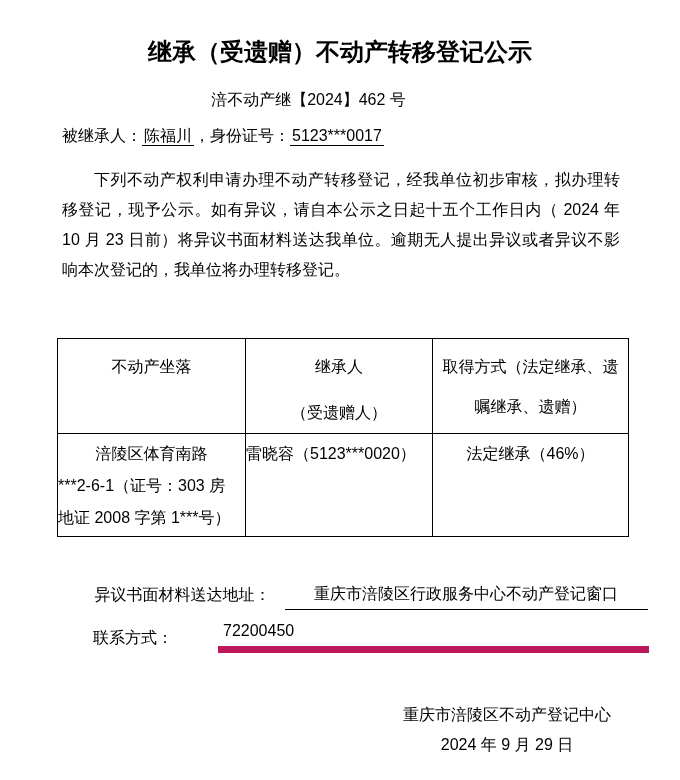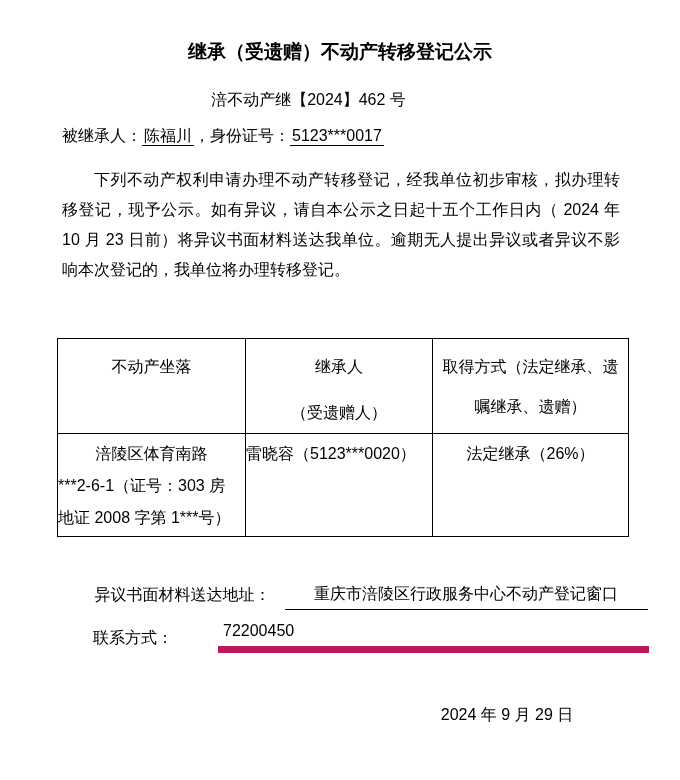--- a/index.html
+++ b/index.html
@@ -9,21 +9,21 @@
     background: #ffffff;
     color: #000000;
     font-family: "Liberation Sans", "DejaVu Sans", sans-serif;
     font-size: 16px;
     overflow: hidden;
   }
   .page { width: 680px; height: 780px; position: relative; }
 
   .title {
     margin: 40px 0 0 0;
-    font-size: 19px;
+    font-size: 24px;
     font-weight: bold;
     text-align: center;
     line-height: 24px;
   }
   .doc-number {
     margin-top: 21px;
     padding-right: 63px;
     text-align: center;
     line-height: 30px;
   }
@@ -137,32 +137,33 @@
       </tr>
     </thead>
     <tbody>
       <tr>
         <td class="col-1 cell-location">
           <div class="loc-line1">涪陵区体育南路</div>
           <div class="loc-line">***2-6-1（证号：303 房</div>
           <div class="loc-line">地证 2008 字第 1***号）</div>
         </td>
         <td class="col-2 cell-heir">雷晓容（5123***0020）</td>
-        <td class="col-3 cell-acq">法定继承（26%）</td>
+        <td class="col-3 cell-acq">法定继承（46%）</td>
       </tr>
     </tbody>
   </table>
 
   <div class="fill-line addr-line">
     <span class="label">异议书面材料送达地址：</span>
     <span class="fill-addr">重庆市涪陵区行政服务中心不动产登记窗口</span>
   </div>
 
   <div class="fill-line contact-line">
     <span class="label">联系方式：</span>
     <span class="fill-contact">72200450</span>
   </div>
 
   <div class="footer">
+    <div>重庆市涪陵区不动产登记中心</div>
     <div>2024 年 9 月 29 日</div>
   </div>
 
 </div>
 
 </body></html>

